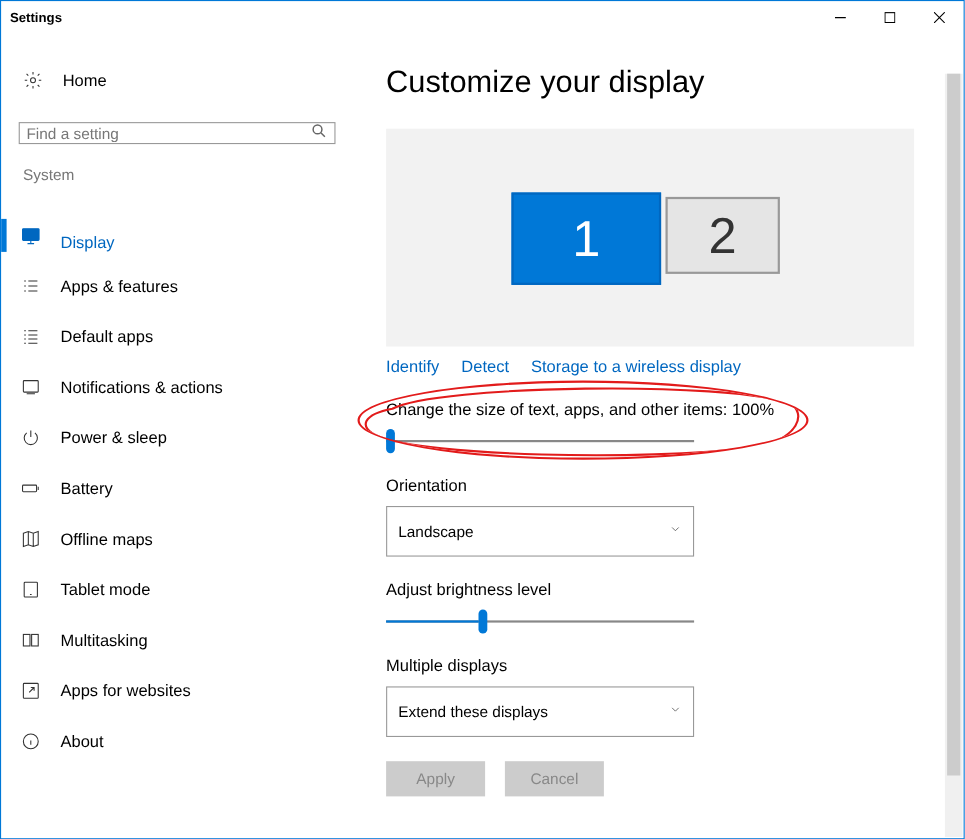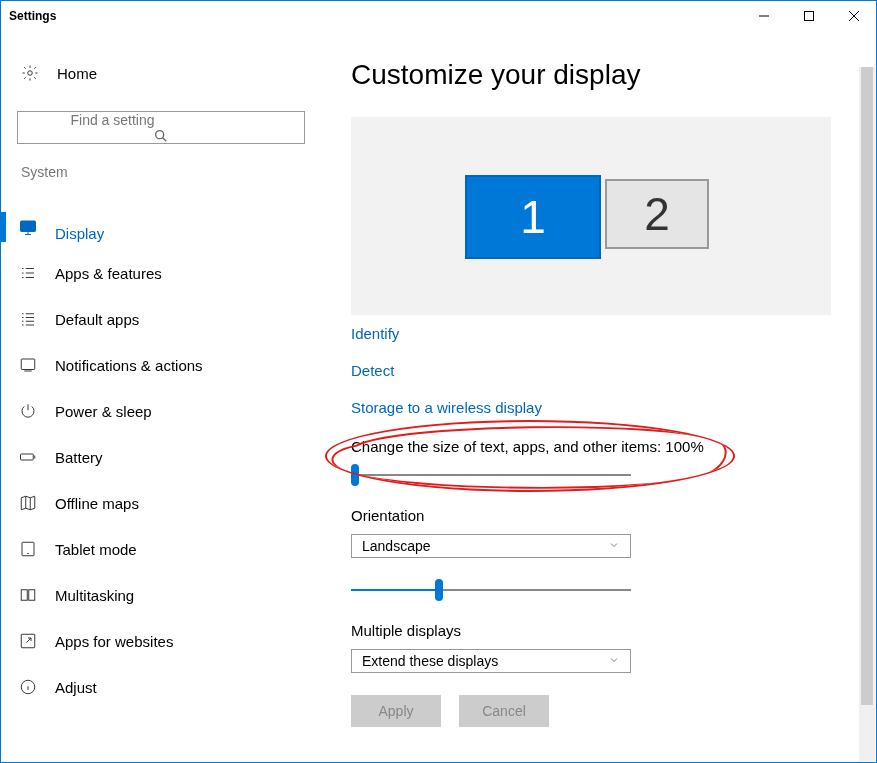--- a/index.html
+++ b/index.html
@@ -13,21 +13,21 @@
   .titlebar-btn svg { width: 10px; height: 10px; stroke: #000; fill: none; stroke-width: 1; }
 
   .window-body { display: flex; height: calc(100% - 30px); position: relative; }
 
   
   .sidebar { width: 320px; padding-top: 24px; }
   .home-row { display: flex; align-items: center; padding: 0 20px; height: 36px; gap: 18px; margin-bottom: 20px; }
   .home-label { font-size: 15px; color: #000; }
 
   .search-wrap { margin: 0 16px 20px 16px; }
-  .search-box { border: 1px solid #999; height: 33px; display: flex; align-items: center; padding: 0 6px; flex-direction: column; }
+  .search-box { border: 1px solid #999; height: 20px; display: flex; align-items: center; padding: 0 6px; }
   .search-input { border: none; outline: none; flex: 1; font-size: 14px; color: #555; background: transparent; font-style: normal; }
   .search-input::placeholder { color: #777; }
   .search-icon { width: 16px; height: 16px; }
 
   .section-label { font-size: 14px; color: #777; padding: 0 20px; margin-bottom: 24px; }
 
   .nav-item { display: flex; align-items: center; height: 46px; padding: 0 18px; gap: 18px; cursor: default; }
   .nav-item.active { position: relative; }
   .nav-item.active::before { content: ''; position: absolute; left: 0; top: 8px; bottom: 8px; width: 5px; background: #0078d7; }
   .nav-item.active .nav-label { color: #0067c0; margin-top: 12px; }
@@ -38,32 +38,32 @@
 
   
   .main { flex: 1; padding: 28px 30px 0 30px; overflow: hidden; position: relative; }
   .page-title { font-size: 28px; font-weight: 400; color: #000; margin-bottom: 26px; }
 
   .display-preview { background: #f2f2f2; height: 198px; position: relative; margin-bottom: 10px; width: 480px; }
   .monitor { position: absolute; border: 2px solid #0067c0; display: flex; align-items: center; justify-content: center; font-size: 46px; font-weight: 300; }
   .monitor.primary { background: #0078d7; color: #fff; width: 136px; height: 84px; left: 114px; top: 58px; }
   .monitor.secondary { background: #e5e5e5; color: #333; border-color: #999; width: 104px; height: 70px; left: 254px; top: 62px; }
 
-  .display-links { display: flex; gap: 20px; margin-bottom: 22px; flex-direction: column; }
+  .display-links { display: flex; gap: 20px; margin-bottom: 22px; }
   .display-link { color: #0067c0; font-size: 15px; cursor: default; }
 
   .setting-block { margin-bottom: 22px; width: 480px; }
   .setting-label { font-size: 15px; color: #000; margin-bottom: 10px; }
 
   .slider-track { position: relative; height: 20px; width: 280px; }
   .slider-rail { position: absolute; top: 9px; height: 2px; background: #888; width: 100%; }
   .slider-fill { position: absolute; top: 9px; height: 2px; background: #0078d7; }
   .slider-thumb { position: absolute; width: 8px; height: 22px; background: #0078d7; border-radius: 4px; top: -1px; }
 
-  .dropdown { border: 1px solid #999; height: 24px; width: 280px; display: flex; align-items: center; padding: 0 10px; justify-content: space-between; }
+  .dropdown { border: 1px solid #999; height: 46px; width: 280px; display: flex; align-items: center; padding: 0 10px; justify-content: space-between; }
   .dropdown-value { font-size: 14px; color: #000; }
   .chevron { width: 12px; height: 12px; }
 
   .checkbox-row { display: flex; align-items: center; gap: 10px; margin-bottom: 24px; color: #888; }
   .checkbox-box { width: 20px; height: 20px; border: 1px solid #999; display: inline-flex; align-items: center; justify-content: center; }
   .checkbox-box svg { width: 14px; height: 14px; stroke: #888; stroke-width: 2; fill: none; }
   .checkbox-label { font-size: 15px; }
 
   .button-row { display: flex; gap: 18px; }
   .btn { width: 90px; height: 32px; background: #ccc; border: none; font-size: 14px; color: #888; }
@@ -212,21 +212,21 @@
         </span>
       <span class="nav-label">Apps for websites</span>
     </div>
     <div class="nav-item">
       <span class="nav-icon">
           <svg viewBox="0 0 24 24">
             <circle cx="12" cy="12" r="9"></circle>
             <path d="M12 8v.01M12 11v5"></path>
           </svg>
         </span>
-      <span class="nav-label">Adjust</span>
+      <span class="nav-label">About</span>
     </div>
   </div>
 
   <div class="main">
     <h1 class="page-title">Customize your display</h1>
 
     <div class="display-preview">
       <div class="monitor primary">
           <span>1</span>
         </div>
@@ -257,20 +257,21 @@
       <div class="setting-label">Orientation</div>
       <div class="dropdown">
         <span class="dropdown-value">Landscape</span>
         <span><svg class="chevron" viewBox="0 0 24 24" fill="none" stroke="#555" stroke-width="1.5">
               <path d="M6 9l6 6 6-6"></path>
             </svg></span>
       </div>
     </div>
 
     <div class="setting-block">
+      <div class="setting-label">Adjust brightness level</div>
       <div class="slider-track">
         <div class="slider-rail"></div>
         <div class="slider-fill" style="width:30%"></div>
         <div class="slider-thumb" style="left:30%"></div>
       </div>
     </div>
 
     <div class="setting-block">
       <div class="setting-label">Multiple displays</div>
       <div class="dropdown">

